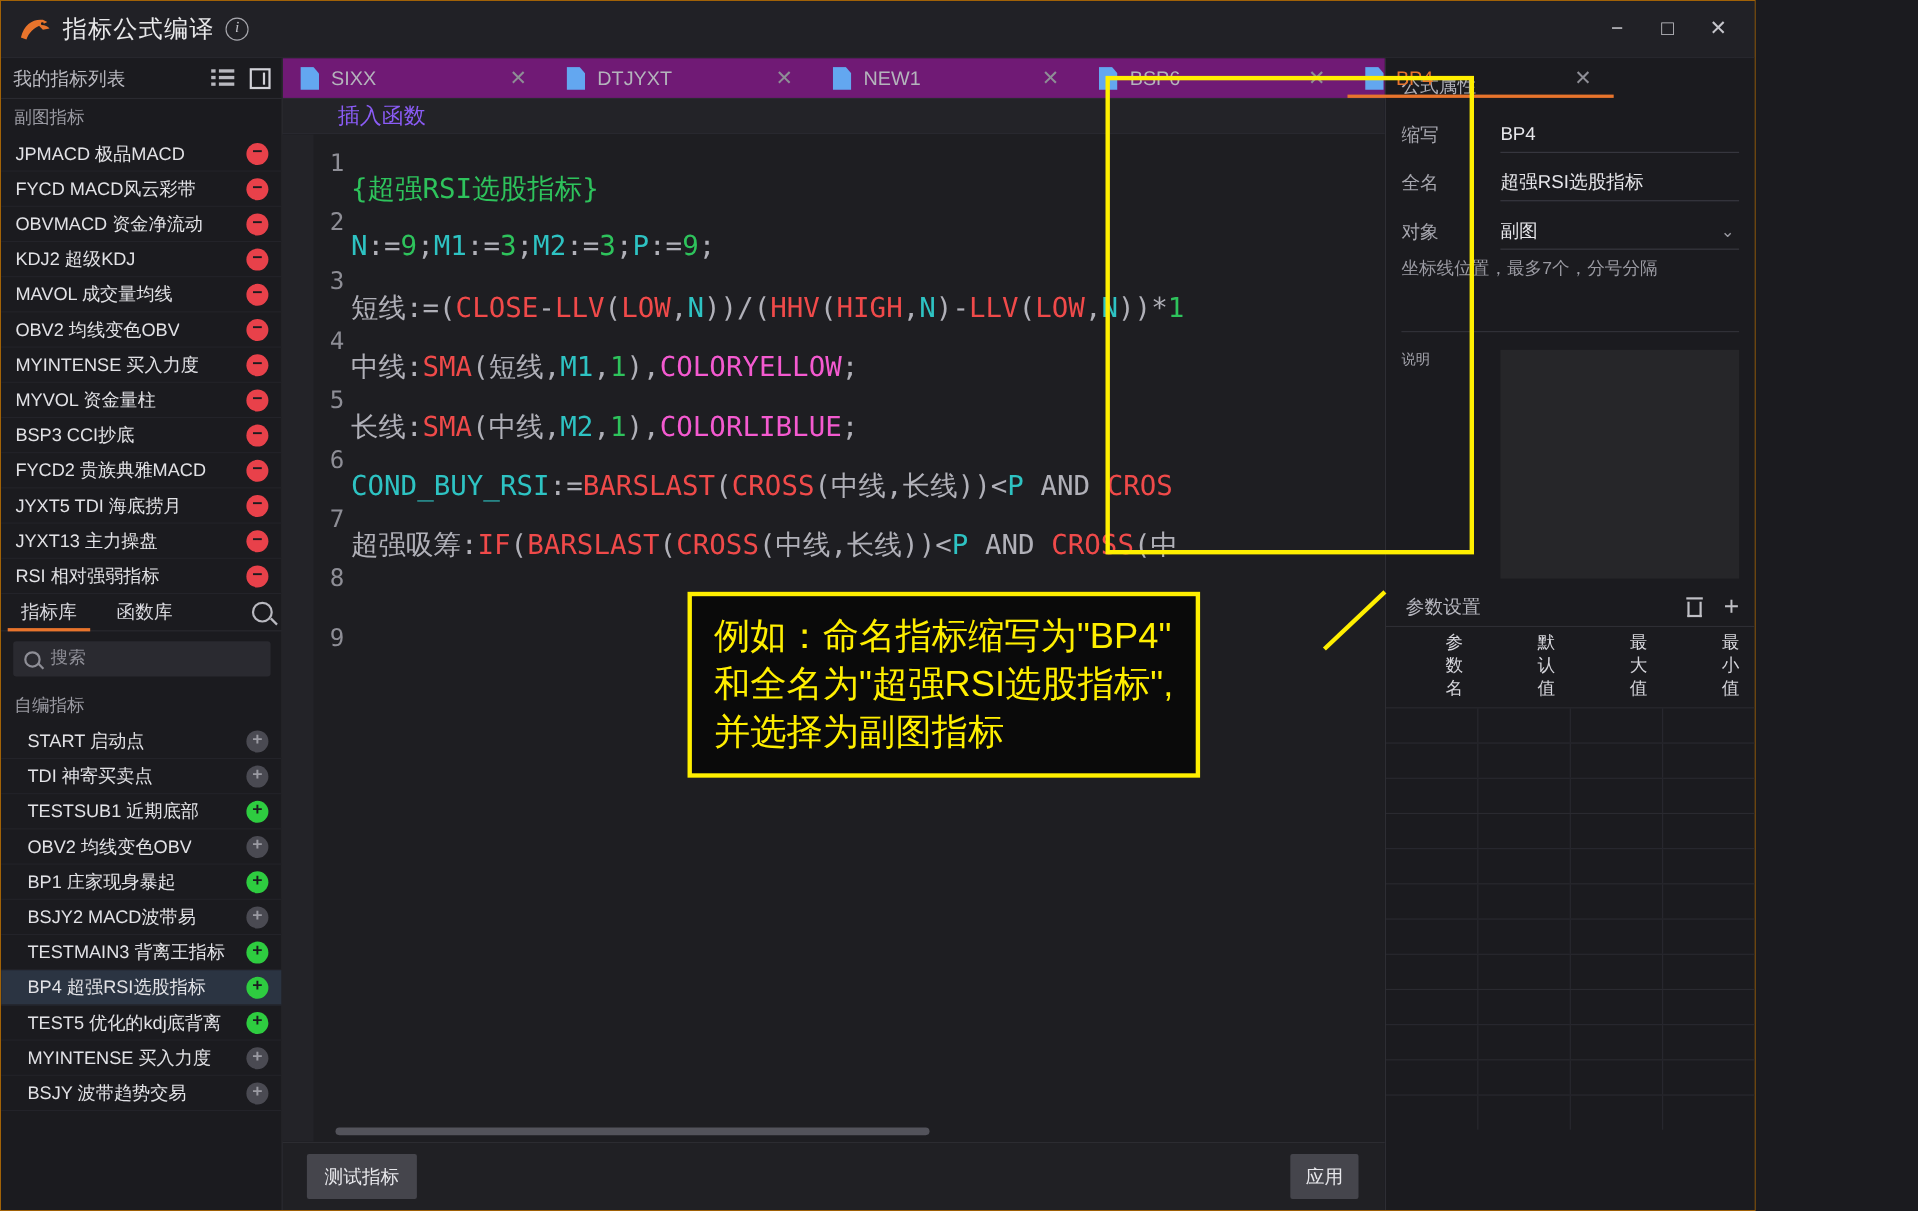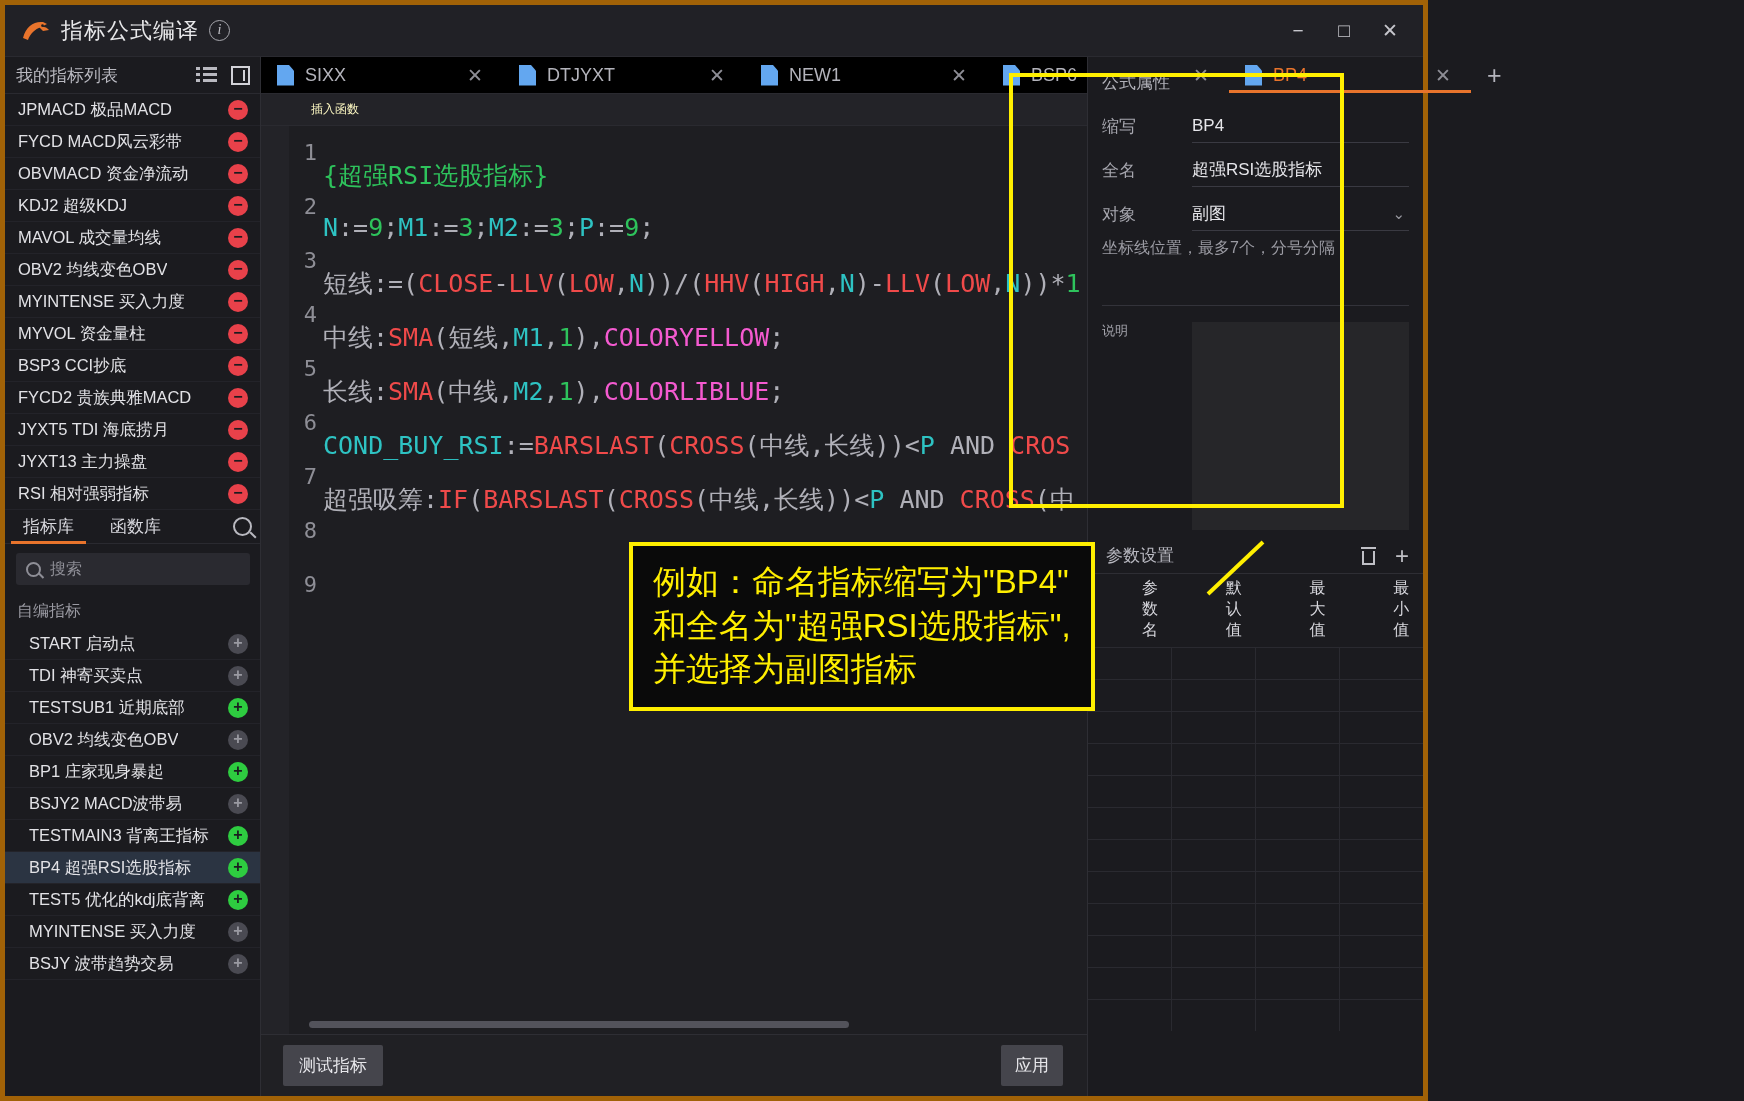--- a/index.html
+++ b/index.html
@@ -3,23 +3,23 @@
 <meta charset="utf-8">
 <style>
   * { box-sizing: border-box; margin: 0; padding: 0; }
   html, body {
     width: 1744px; height: 1101px;
     background: #1b1b1f;
     font-family: "Liberation Sans", "DejaVu Sans", sans-serif;
     overflow: hidden;
   }
   #app {
-    position: relative; width: 1428px; height: 1101px;
+    position: relative; width: 1596px; height: 1101px;
     background: #1e1e22;
-    border: 5px solid #a16207;
+    border: 1px solid #a16207;
     display: flex; flex-direction: column;
   }
 
   
   .titlebar {
     height: 52px; flex: 0 0 52px; background: #212126;
     display: flex; align-items: center; padding: 0 10px;
     border-bottom: 1px solid #2a2a30;
   }
   .logo { width: 30px; height: 26px; margin: 0 10px 0 6px; position: relative; }
@@ -95,33 +95,33 @@
                       right:-3px; bottom:-4px; transform: rotate(-45deg); }
   .search-box input { flex:1; background: transparent; border: 0; outline: 0;
     color: #d0d0d6; font-size: 16px; font-family: inherit; }
   .search-box input::placeholder { color: #8e8e96; }
 
   .ind-item.sub { padding-left: 24px; }
 
   
   .main { flex: 1; min-width: 0; display: flex; flex-direction: column; background:#1e1e22; }
   .tabbar { height: 37px; flex:0 0 37px; display: flex; align-items: stretch;
-            background: #000000; border-bottom: 1px solid #2a2a30; }
+            background: #701a75; border-bottom: 1px solid #2a2a30; }
   .ftab { display: flex; align-items: center; padding: 0 0 0 16px; position: relative; min-width: 242px; }
   .file-icon { width: 17px; height: 21px; background: #63a7f0; position: relative; flex:0 0 17px;
                clip-path: polygon(0 0, 68% 0, 100% 30%, 100% 100%, 0 100%); }
   .ftab .lbl { color: #b4b4bc; font-size: 18px; margin-left: 11px; }
   .ftab.active .lbl { color: #e8742c; }
   .ftab.active::after { content:""; position:absolute; left:0; right:0; bottom:0; height:3px; background:#e8742c; }
   .tab-x { margin-left: auto; padding: 0 20px; color:#8e8e96; font-size: 19px; line-height: 1; }
   .tab-add { display:flex; align-items:center; padding: 0 16px; color:#b4b4bc; font-size: 25px; }
 
   .insert-row { height: 32px; flex:0 0 32px; display:flex; align-items:center;
                 padding-left: 50px; background:#232328; border-bottom:1px solid #2a2a30; }
-  .insert-row .lnk { color:#fef9c3; font-size:12px; }
+  .insert-row .lnk { color:#8b5cf6; font-size:20px; }
 
   .editor { flex: 1; position: relative; display:flex; min-height:0; overflow:hidden; background:#1e1e22; }
   .gutter { width: 28px; flex:0 0 28px; background:#232328; }
   .code { flex:1; position:relative; overflow:hidden;
           font-family: "DejaVu Sans Mono", "Liberation Mono", monospace; }
   .ln { position:absolute; left:0; width:28px; text-align:right;
         color:#8e8e96; font-size:22px; font-family:"DejaVu Sans Mono", monospace; }
   .cl { position:absolute; left:34px; white-space:pre; font-size:25px; letter-spacing:0px;margin-top:27px; }
   .c-cmt{color:#2ec35c}.c-var{color:#2ec3c3}.c-num{color:#2ec35c}.c-fn{color:#f04a4a}
   .c-pun{color:#b0b0b8}.c-col{color:#f45ad0}.c-id{color:#b0b0b8}
@@ -205,20 +205,21 @@
               <i></i>
               <i></i>
               <b></b>
               <b></b>
               <b></b>
           </div>
           <div class="ic-panel"></div>
         </div>
       </div>
 
+      <div class="sec-label">副图指标</div>
       <div class="ind-list" id="sub-list">
           <div class="ind-item">
             <span class="nm">JPMACD 极品MACD</span>
             <div class="badge minus">
               <span>−</span>
             </div>
           </div>
           <div class="ind-item">
             <span class="nm">FYCD MACD风云彩带</span>
             <div class="badge minus">

